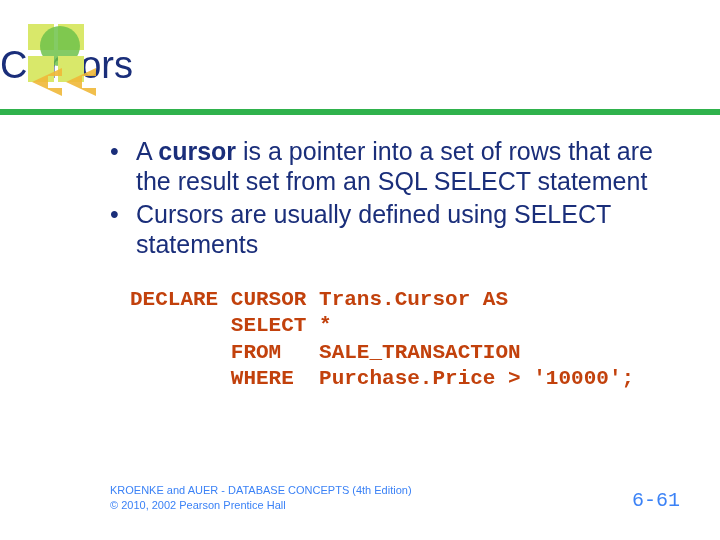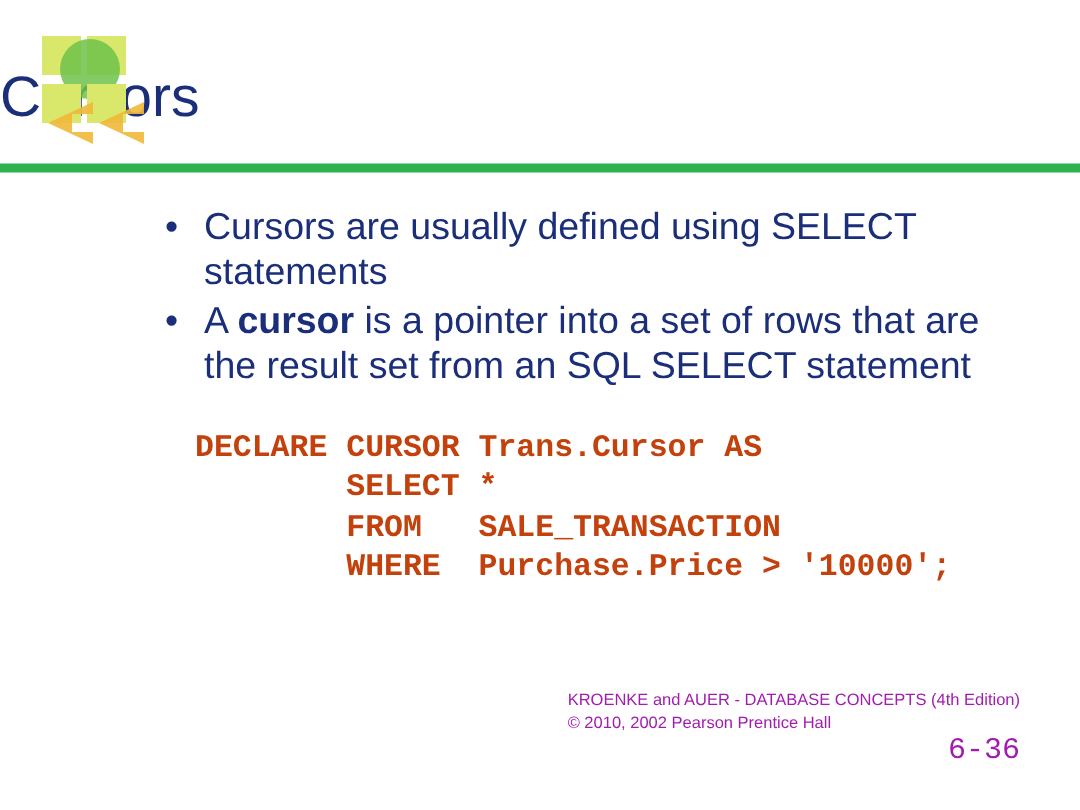--- a/index.html
+++ b/index.html
@@ -62,22 +62,21 @@
     line-height: 1.25;
   }
   .footer {
     position: absolute;
     bottom: 28px;
     left: 110px;
     right: 40px;
     display: flex;
     justify-content: space-between;
     align-items: flex-end;
-    color: #a21caf;
-    flex-direction: column;
+    color: #3b82f6;
   }
   .attrib {
     font-size: 11px;
     line-height: 1.3;
   }
   .pagenum {
     font-family: "Courier New", Courier, monospace;
     font-size: 20px;
   }
 </style>
@@ -93,32 +92,32 @@
   <path d="M 30 70 L 30 58 L 44 58 L 44 50 L 14 64 L 44 78 L 44 70 Z" fill="#f0b838" opacity="0.9"></path>
   <path d="M 64 70 L 64 58 L 78 58 L 78 50 L 48 64 L 78 78 L 78 70 Z" fill="#f0b838" opacity="0.9"></path>
 </svg>
 
 <h1 class="title">Cursors</h1>
 <div class="rule"></div>
 
 <div class="content">
   <ul class="bullets">
     <li>
-      <span>Cursors are usually defined using SELECT statements</span>
+      <span>A </span><b>cursor</b><span> is a pointer into a set of rows that are the result set from an SQL SELECT statement</span>
     </li>
     <li>
-      <span>A </span><b>cursor</b><span> is a pointer into a set of rows that are the result set from an SQL SELECT statement</span>
+      <span>Cursors are usually defined using SELECT statements</span>
     </li>
   </ul>
 
   <div class="code"><span>DECLARE CURSOR Trans.Cursor AS</span>
 <span>        SELECT *</span>
 <span>        FROM   SALE_TRANSACTION</span>
 <span>        WHERE  Purchase.Price &gt; '10000';</span></div>
 </div>
 
 <div class="footer">
   <div class="attrib">
     <div>KROENKE and AUER - DATABASE CONCEPTS (4th Edition)</div>
     <div>© 2010, 2002 Pearson Prentice Hall</div>
   </div>
-  <div class="pagenum">6-36</div>
+  <div class="pagenum">6-61</div>
 </div>
 
 </body></html>

